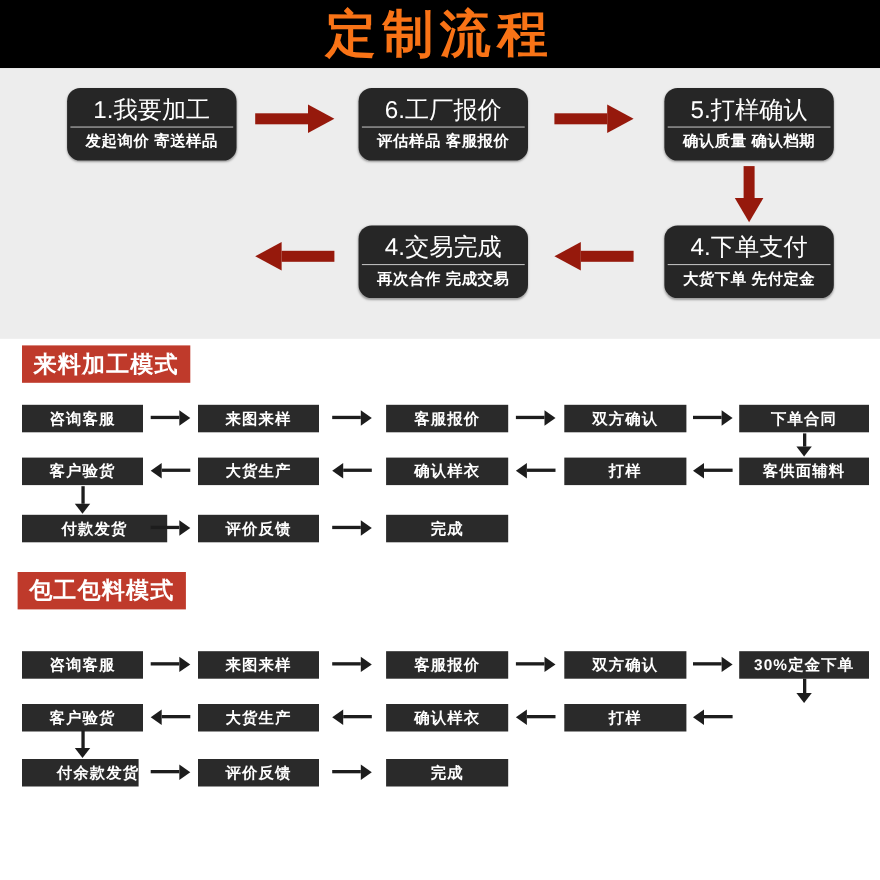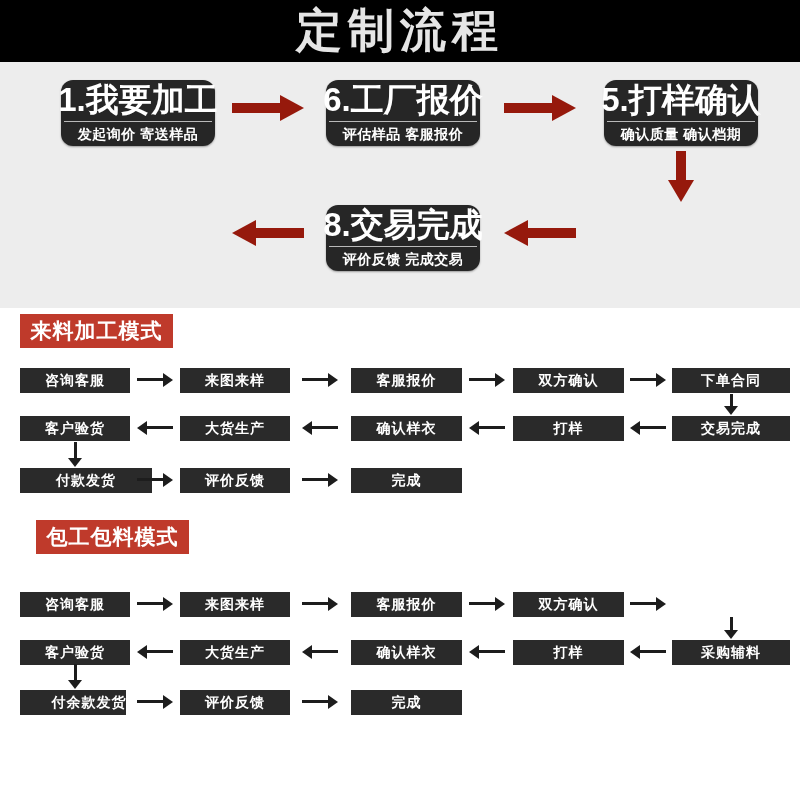--- a/index.html
+++ b/index.html
@@ -3,36 +3,36 @@
 <meta charset="utf-8">
 <style>
   * { margin:0; padding:0; box-sizing:border-box; }
   html,body { background:#fff; }
   body { font-family:"Liberation Sans","DejaVu Sans",sans-serif; }
   .page { position:relative; width:800px; height:800px; background:#ffffff; overflow:hidden; }
 
   
   .banner {
     position:absolute; left:0; top:0; width:800px; height:62px;
-    background:var(--banner-bg,#000); color:#e5e5e5;
+    background:var(--banner-bg,#000); color:#f97316;
     display:flex; align-items:center; justify-content:center;
     font-size:46px; font-weight:bold; letter-spacing:6px;
   }
 
   
   .gray-band { position:absolute; left:0; top:62px; width:800px; height:246px; background:var(--steps-bg,#ededed); }
 
   
   .step-box {
     position:absolute; width:154px; height:66px;
     background:var(--step-box,#262626); border-radius:12px; color:#fff;
     display:flex; flex-direction:column; align-items:center; justify-content:center;
     box-shadow:0 1px 2px rgba(0,0,0,.35);
   }
-  .step-title { font-size:33px; font-weight:bold; white-space:nowrap; line-height:1.1; }
+  .step-title { font-size:22px; font-weight:normal; white-space:nowrap; line-height:1.1; }
   .step-divider { width:96%; height:1px; background:#b9b9b9; margin:3px 0 4px; }
   .step-sub { font-size:14px; font-weight:bold; white-space:nowrap; letter-spacing:.5px; }
 
   
   .red-r, .red-l { position:absolute; width:72px; height:26px; }
   .red-r .b { position:absolute; left:0; top:8px; width:48px; height:10px; background:var(--red-arrow,#96190c); }
   .red-r .h { position:absolute; left:48px; top:0; width:0; height:0;
               border-top:13px solid transparent; border-bottom:13px solid transparent;
               border-left:24px solid var(--red-arrow,#96190c); }
   .red-l .b { position:absolute; left:24px; top:8px; width:48px; height:10px; background:var(--red-arrow,#96190c); }
@@ -112,28 +112,33 @@
   <div class="red-d" style="left:668px;top:151px;">
       <span class="b"></span>
       <span class="h"></span>
     </div>
 
   <div class="red-l" style="left:232px;top:220px;">
       <span class="b"></span>
       <span class="h"></span>
     </div>
   <div class="step-box" style="left:326px;top:205px;">
-    <div class="step-title">8.交易完成</div>
-    <div class="step-divider"></div>
-    <div class="step-sub">评价反馈 完成交易</div>
+    <div class="step-title">4.交易完成</div>
+    <div class="step-divider"></div>
+    <div class="step-sub">再次合作 完成交易</div>
   </div>
   <div class="red-l" style="left:504px;top:220px;">
       <span class="b"></span>
       <span class="h"></span>
     </div>
+  <div class="step-box" style="left:604px;top:205px;">
+    <div class="step-title">4.下单支付</div>
+    <div class="step-divider"></div>
+    <div class="step-sub">大货下单 先付定金</div>
+  </div>
 
   <div class="mode-label" style="left:20px;top:314px;">来料加工模式</div>
 
   <div class="fbox" style="left:20px;top:368px;width:110px;">咨询客服</div>
   <div class="fa-r" style="left:137px;top:373px;">
       <span class="l"></span>
       <span class="t"></span>
     </div>
   <div class="fbox" style="left:180px;top:368px;width:110px;">来图来样</div>
   <div class="fa-r" style="left:302px;top:373px;">
@@ -170,40 +175,40 @@
   <div class="fbox" style="left:351px;top:416px;width:111px;">确认样衣</div>
   <div class="fa-l" style="left:469px;top:421px;">
       <span class="l"></span>
       <span class="t"></span>
     </div>
   <div class="fbox" style="left:513px;top:416px;width:111px;">打样</div>
   <div class="fa-l" style="left:630px;top:421px;">
       <span class="l"></span>
       <span class="t"></span>
     </div>
-  <div class="fbox" style="left:672px;top:416px;width:118px;">交易完成</div>
+  <div class="fbox" style="left:672px;top:416px;width:118px;">客供面辅料</div>
 
   <div class="fa-d" style="left:68px;top:442px;height:25px;">
       <span class="l"></span>
       <span class="t"></span>
     </div>
 
   <div class="fbox" style="left:20px;top:468px;width:132px;">付款发货</div>
   <div class="fa-r" style="left:137px;top:473px;">
       <span class="l"></span>
       <span class="t"></span>
     </div>
   <div class="fbox" style="left:180px;top:468px;width:110px;">评价反馈</div>
   <div class="fa-r" style="left:302px;top:473px;">
       <span class="l"></span>
       <span class="t"></span>
     </div>
   <div class="fbox" style="left:351px;top:468px;width:111px;">完成</div>
 
-  <div class="mode-label" style="left:36px;top:520px;text-align:center;">包工包料模式</div>
+  <div class="mode-label" style="left:16px;top:520px;text-align:center;">包工包料模式</div>
 
   <div class="fbox" style="left:20px;top:592px;width:110px;">咨询客服</div>
   <div class="fa-r" style="left:137px;top:597px;">
       <span class="l"></span>
       <span class="t"></span>
     </div>
   <div class="fbox" style="left:180px;top:592px;width:110px;">来图来样</div>
   <div class="fa-r" style="left:302px;top:597px;">
       <span class="l"></span>
       <span class="t"></span>
@@ -211,20 +216,21 @@
   <div class="fbox" style="left:351px;top:592px;width:111px;">客服报价</div>
   <div class="fa-r" style="left:469px;top:597px;">
       <span class="l"></span>
       <span class="t"></span>
     </div>
   <div class="fbox" style="left:513px;top:592px;width:111px;">双方确认</div>
   <div class="fa-r" style="left:630px;top:597px;">
       <span class="l"></span>
       <span class="t"></span>
     </div>
+  <div class="fbox" style="left:672px;top:592px;width:118px;">30%定金下单</div>
 
   <div class="fa-d" style="left:724px;top:617px;height:22px;">
       <span class="l"></span>
       <span class="t"></span>
     </div>
 
   <div class="fbox" style="left:20px;top:640px;width:110px;">客户验货</div>
   <div class="fa-l" style="left:137px;top:645px;">
       <span class="l"></span>
       <span class="t"></span>
@@ -237,21 +243,20 @@
   <div class="fbox" style="left:351px;top:640px;width:111px;">确认样衣</div>
   <div class="fa-l" style="left:469px;top:645px;">
       <span class="l"></span>
       <span class="t"></span>
     </div>
   <div class="fbox" style="left:513px;top:640px;width:111px;">打样</div>
   <div class="fa-l" style="left:630px;top:645px;">
       <span class="l"></span>
       <span class="t"></span>
     </div>
-  <div class="fbox" style="left:672px;top:640px;width:118px;">采购辅料</div>
 
   <div class="fa-d" style="left:68px;top:664px;height:25px;">
       <span class="l"></span>
       <span class="t"></span>
     </div>
 
   <div class="fbox" style="left:20px;top:690px;width:106px;padding-left:32px;">付余款发货</div>
   <div class="fa-r" style="left:137px;top:695px;">
       <span class="l"></span>
       <span class="t"></span>

